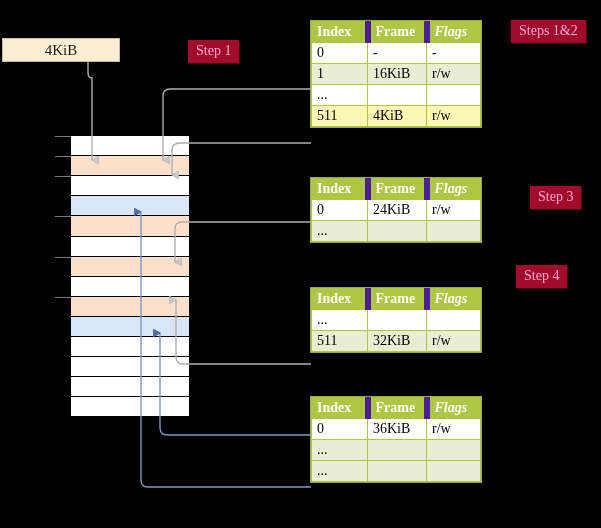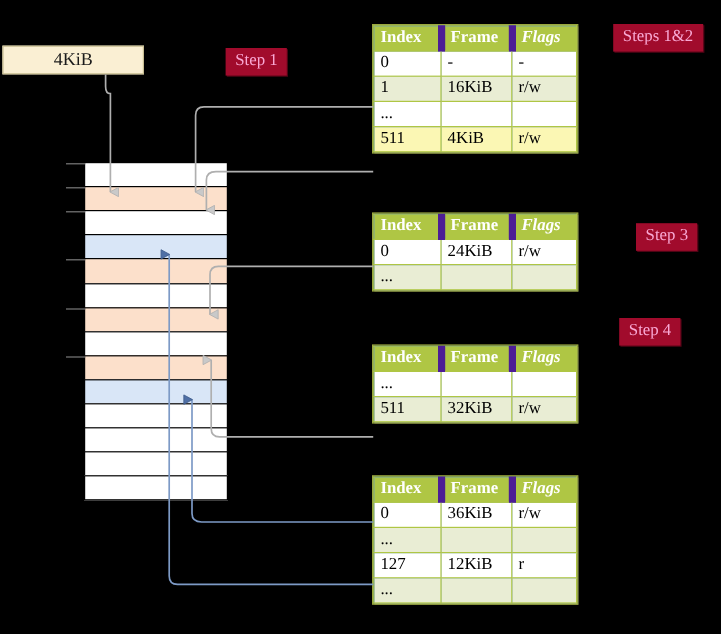--- a/index.html
+++ b/index.html
@@ -205,25 +205,20 @@
         <tbody>
           <tr class="plain">
             <td class="c0">0</td>
             <td class="c1">36KiB</td>
             <td class="c2">r/w</td>
           </tr>
           <tr class="alt">
             <td class="c0">...</td>
             <td class="c1"></td>
             <td class="c2"></td>
-          </tr>
-          <tr class="plain">
-            <td class="c0">127</td>
-            <td class="c1">12KiB</td>
-            <td class="c2">r</td>
           </tr>
           <tr class="alt">
             <td class="c0">...</td>
             <td class="c1"></td>
             <td class="c2"></td>
           </tr>
         </tbody>
       </table>
     </div>
 

